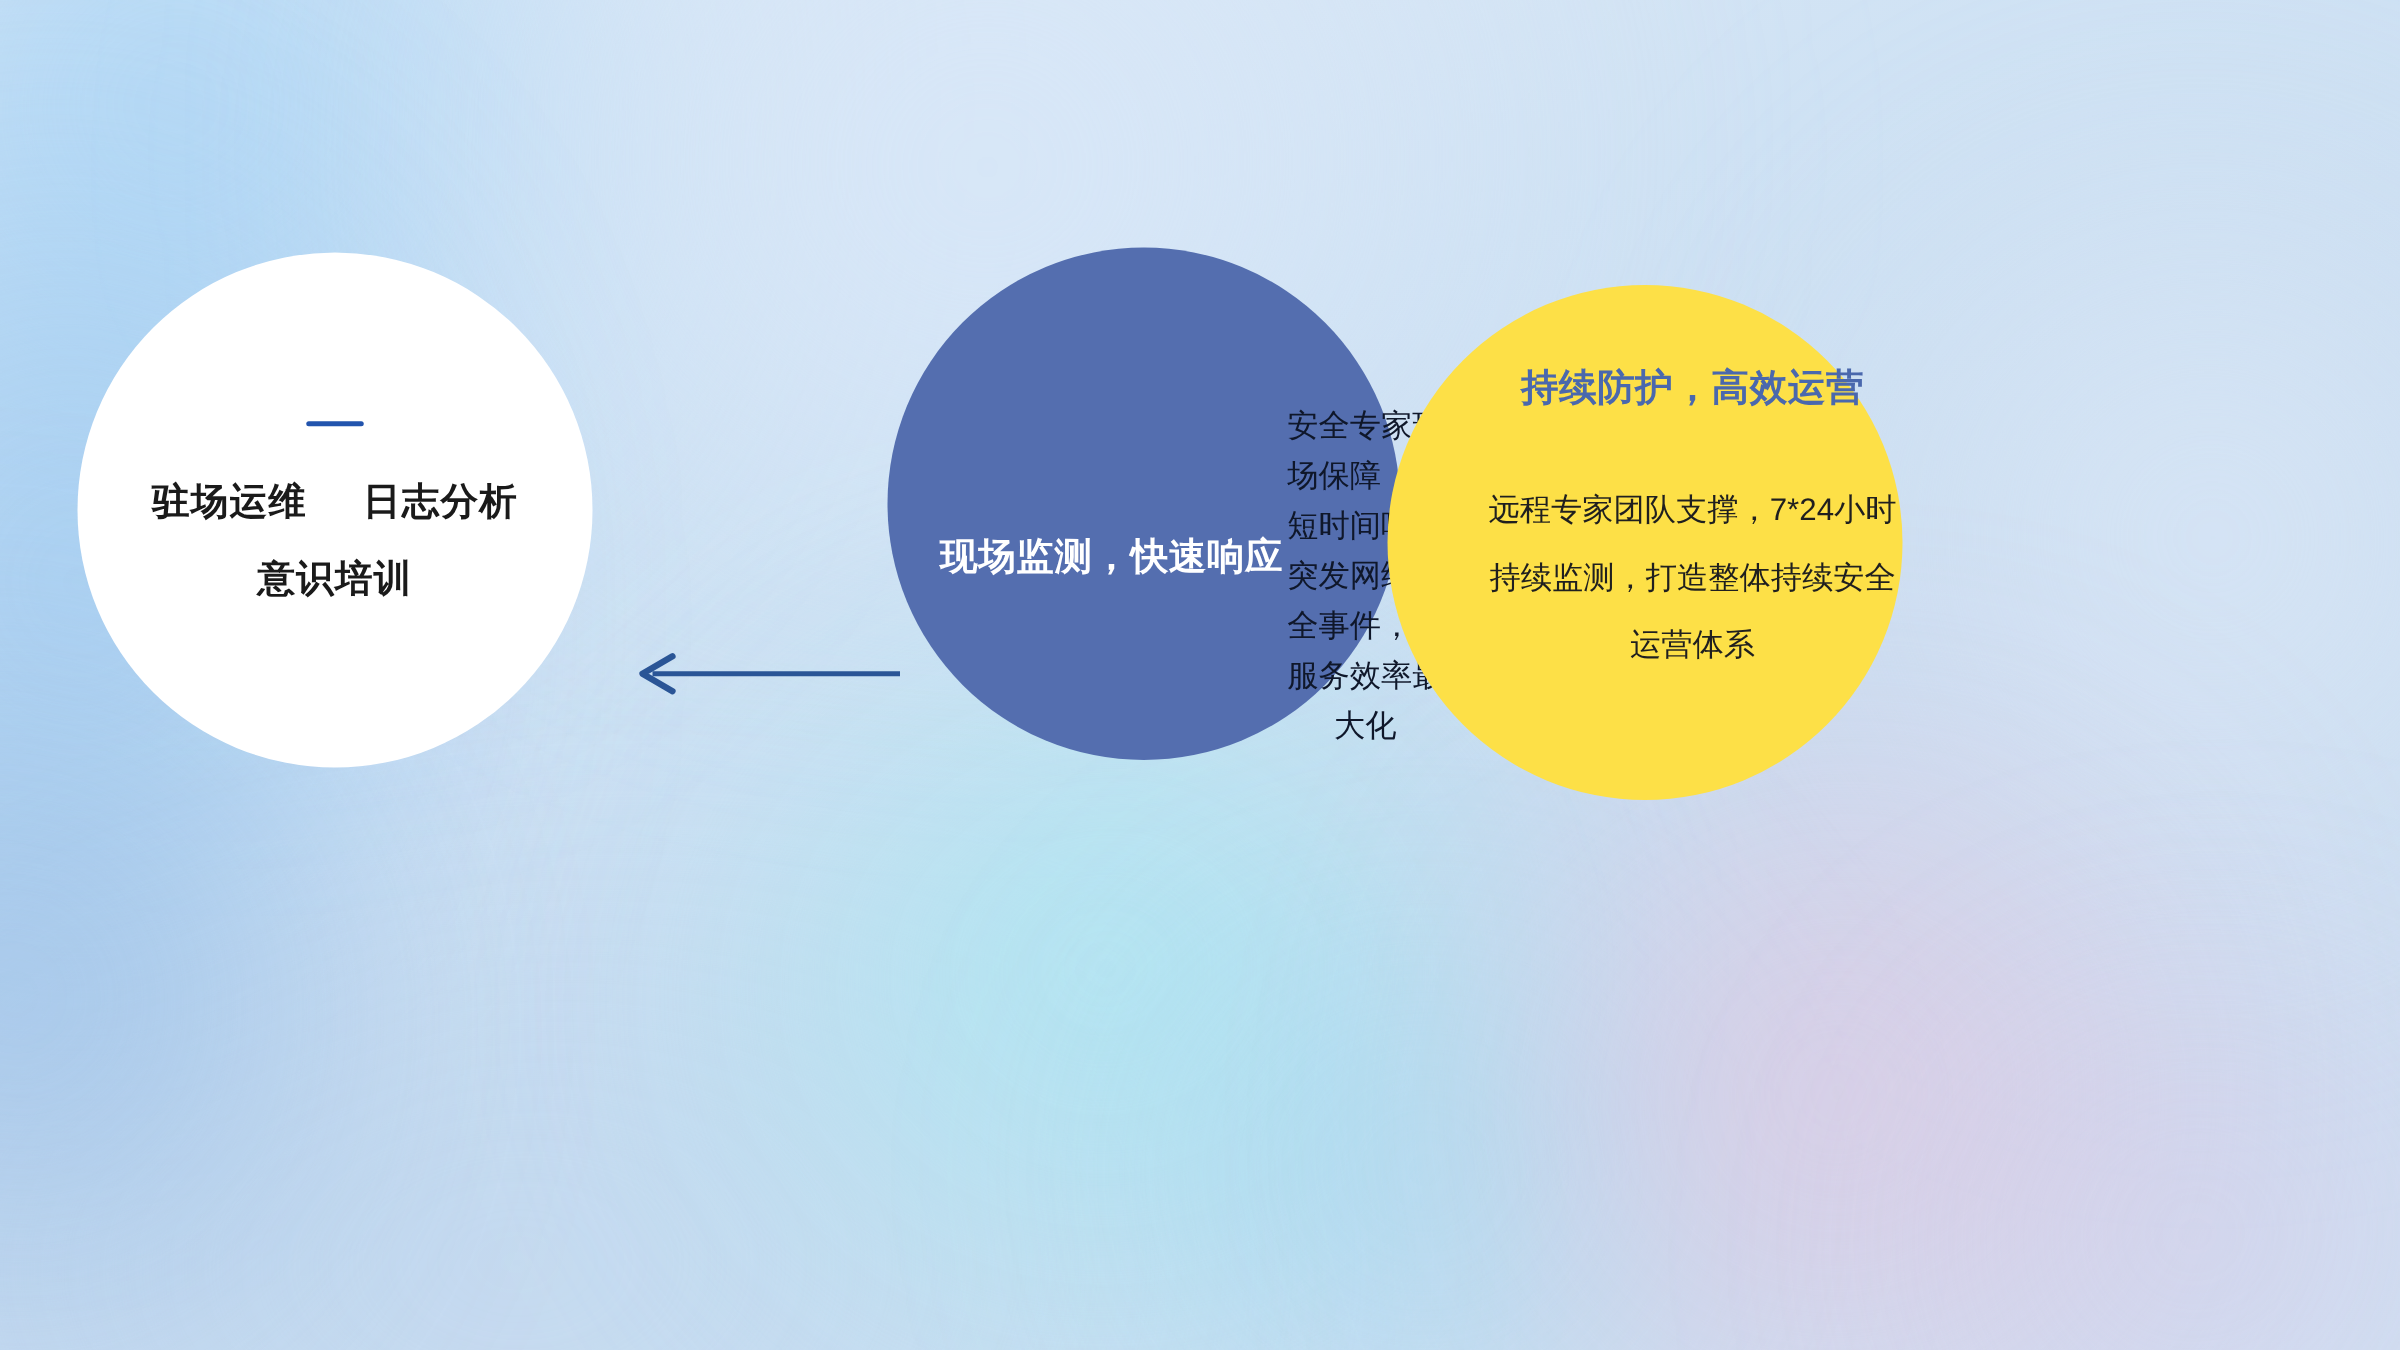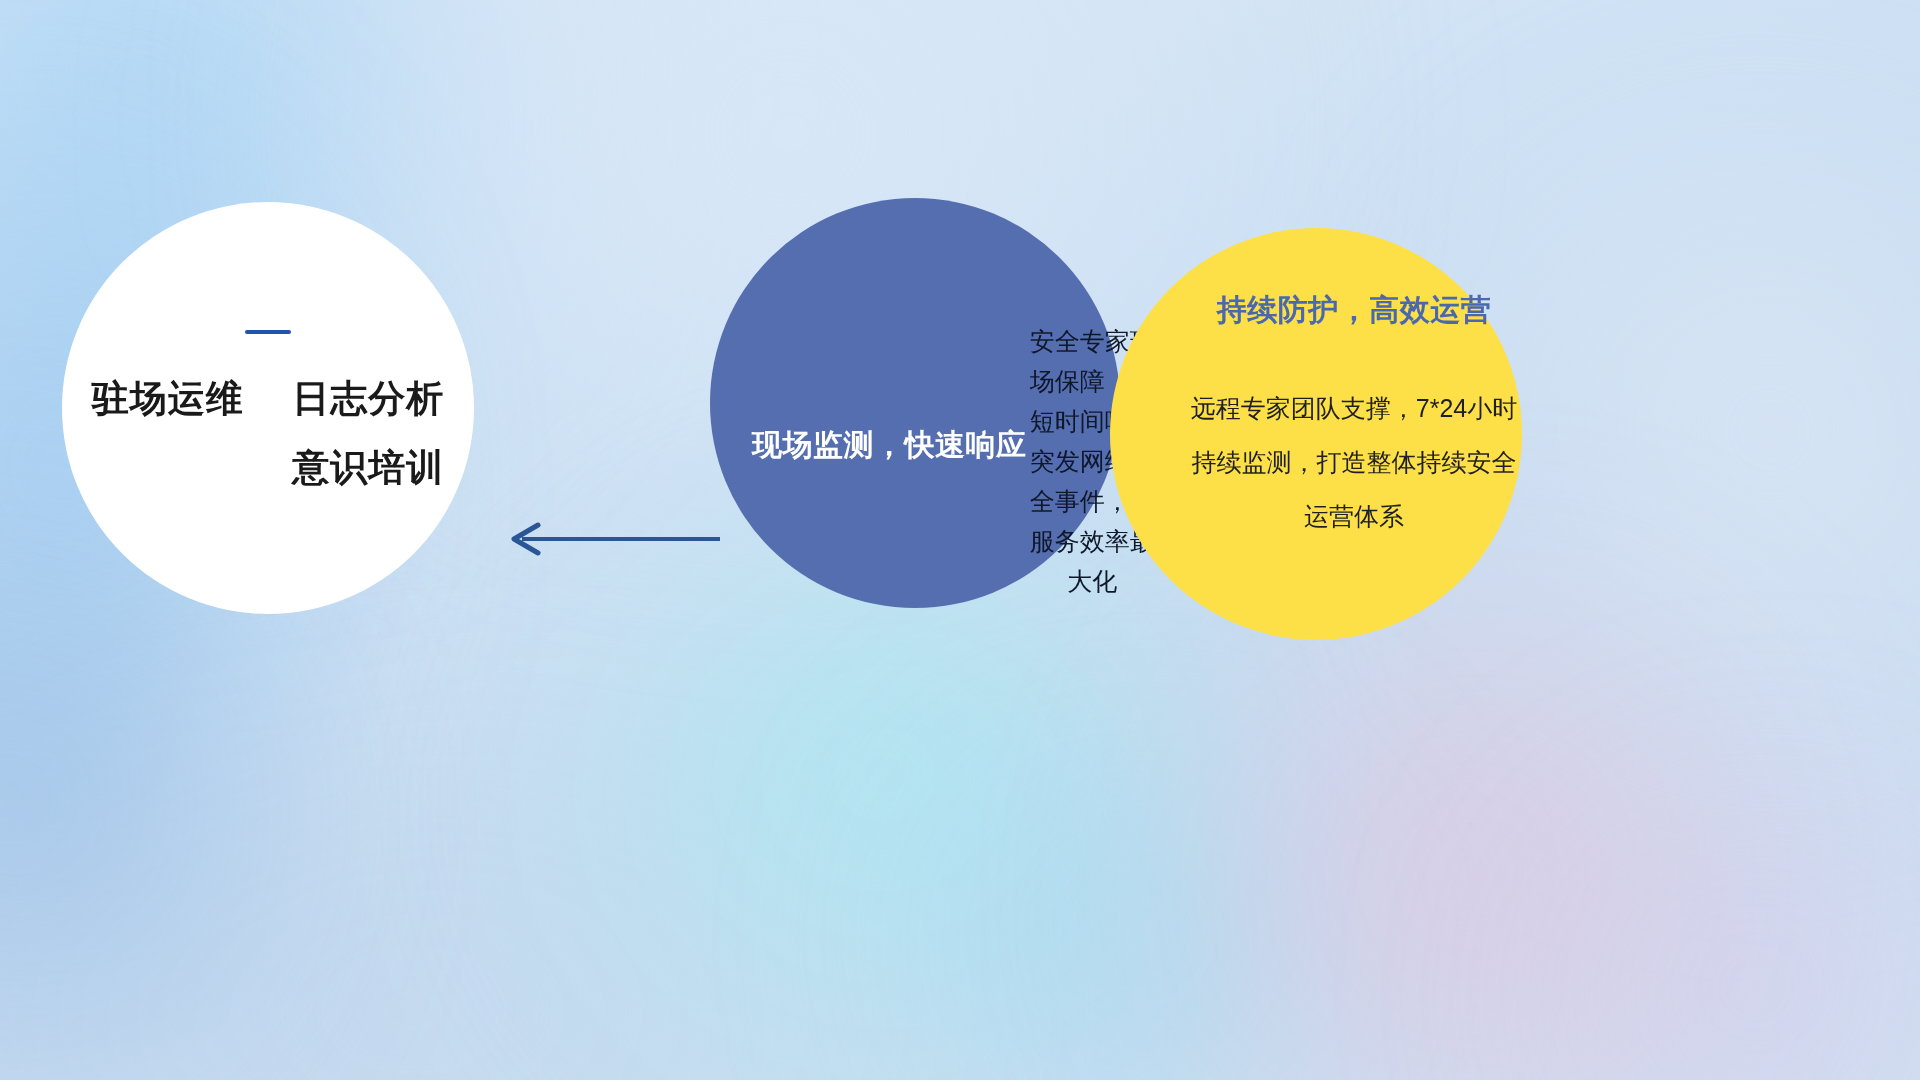--- a/index.html
+++ b/index.html
@@ -51,24 +51,24 @@
     display:flex; flex-direction:column;
     align-items:center; justify-content:center;
     z-index:4;
   }
   .divider-dash{
     width:46px; height:4px; background:#2254ad; border-radius:2px;
     margin-bottom:46px;
   }
   .left-lines{ text-align:center; }
   .left-line{
-    font-size:37px; font-weight:bold; color:#1a1a1a;
+    font-size:30px; font-weight:bold; color:#1a1a1a;
     letter-spacing:1px; line-height:1; margin-bottom:32px; white-space:nowrap;
   }
-  .left-line:last-child{ margin-bottom:0;text-align:right; }
+  .left-line:last-child{ margin-bottom:0; }
   .left-line .gap{ display:inline-block; width:26px; }
 
   #circle-mid{
     left:710px; top:198px; width:410px; height:410px;
     background:#546eaf;
     z-index:5;
     display:flex; flex-direction:row; align-items:center;
     padding-top:84px;
   }
   #circle-mid .card-title{

